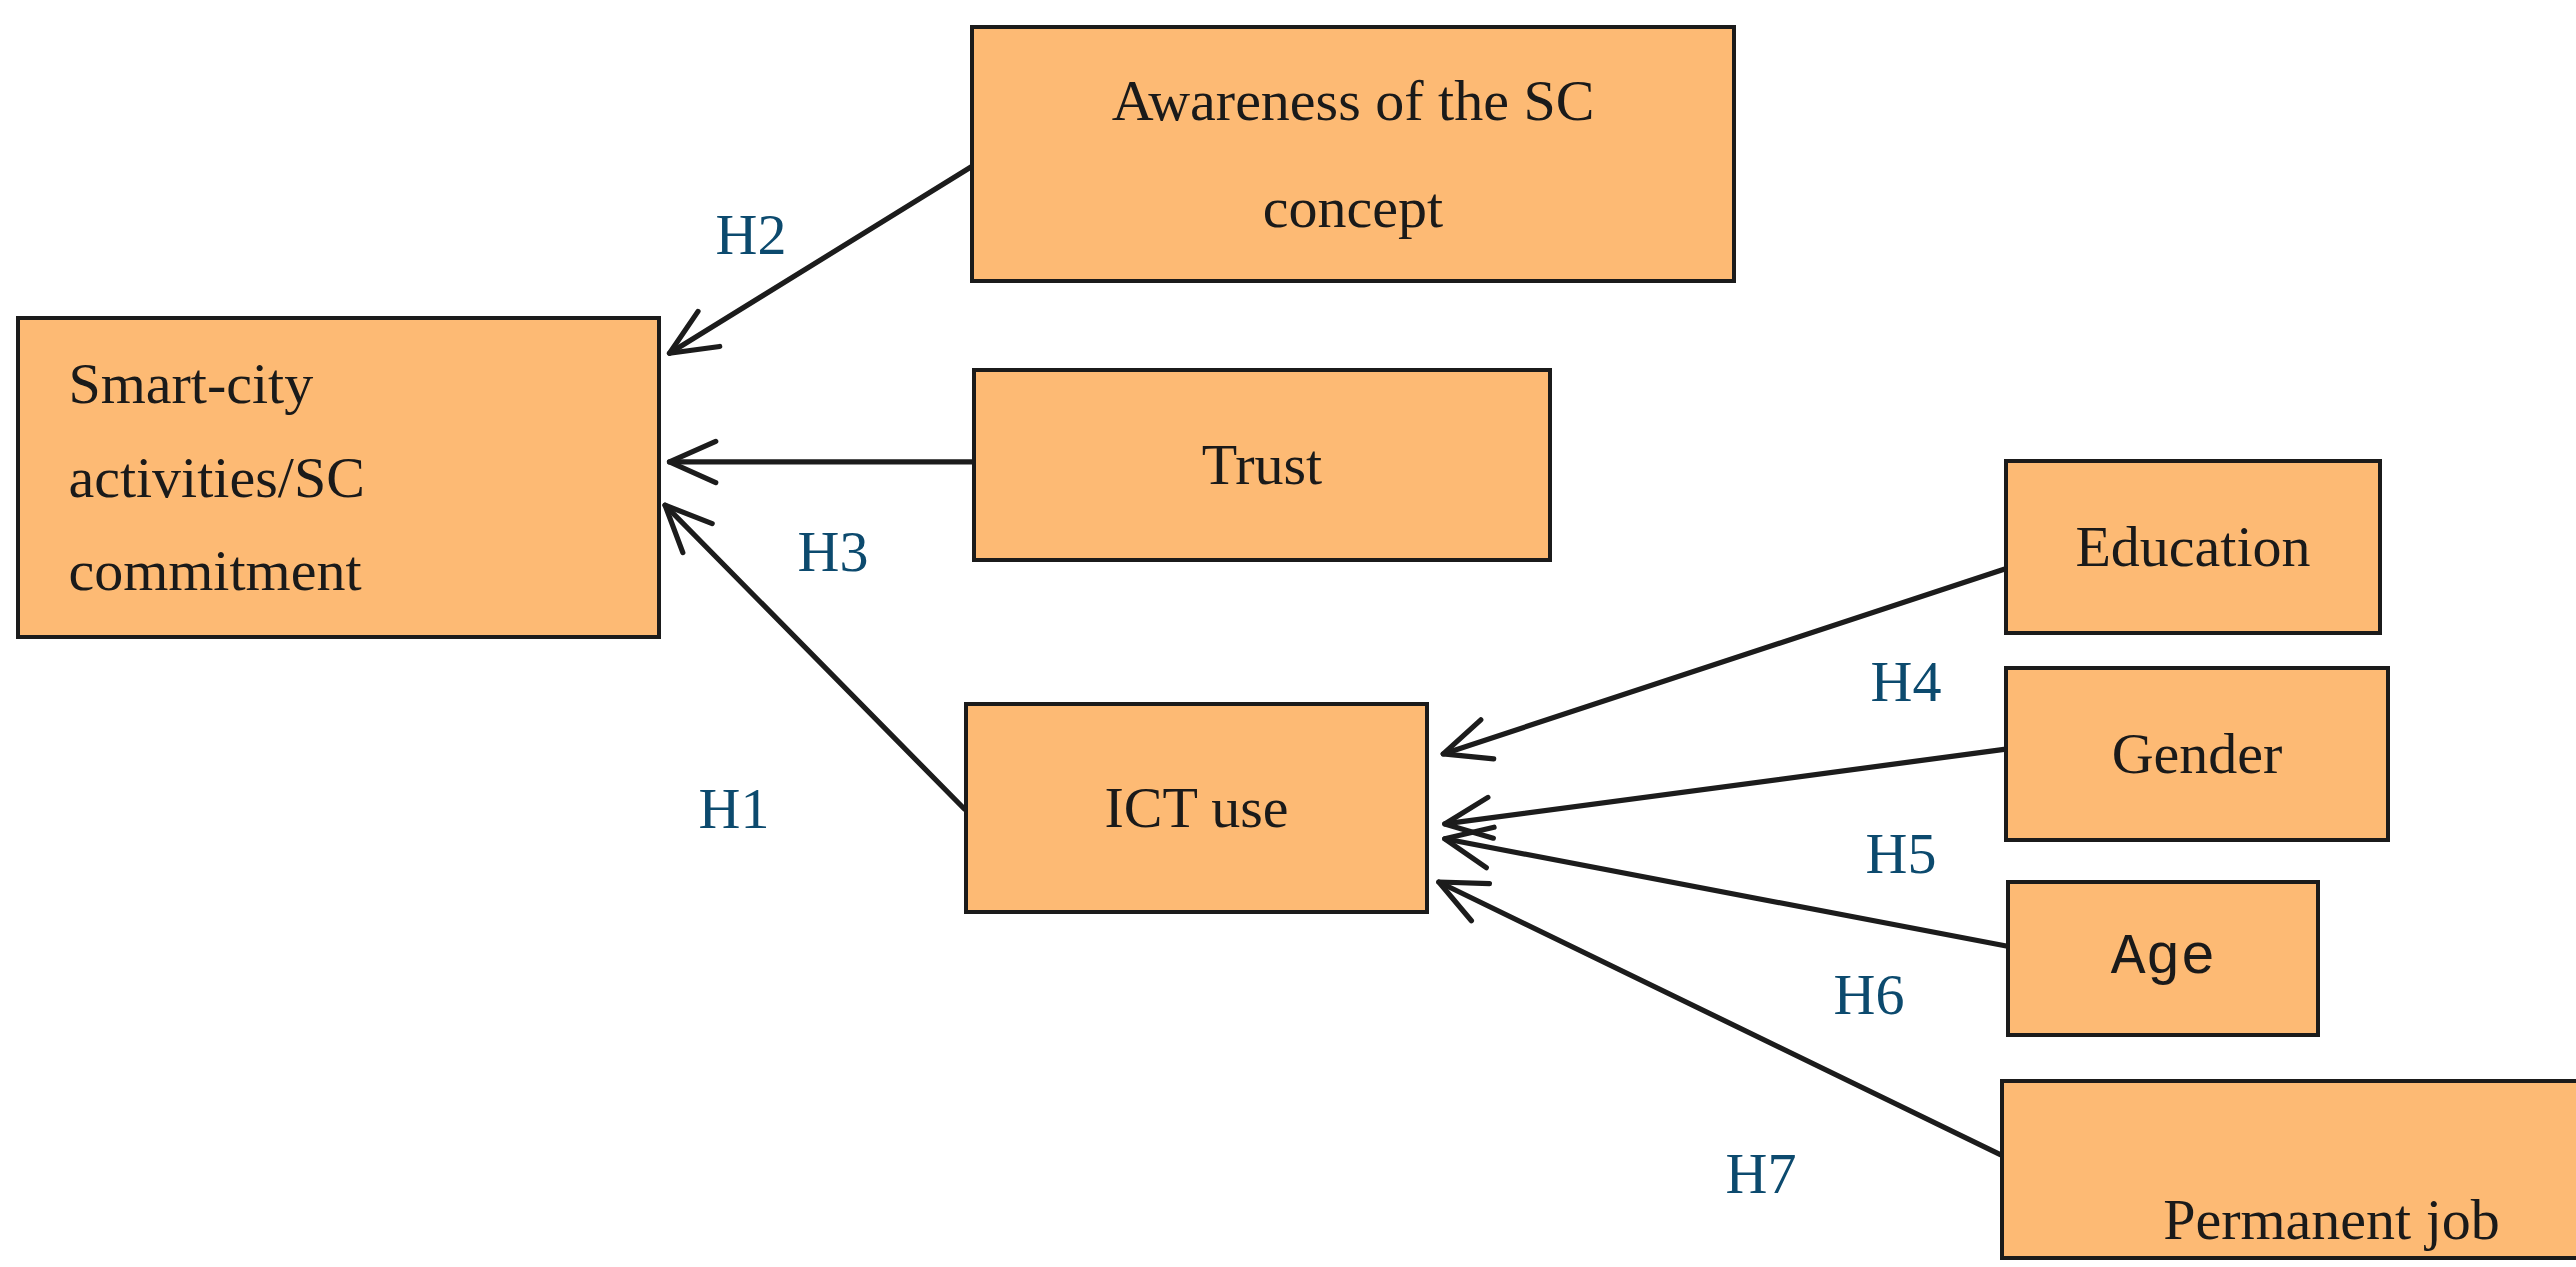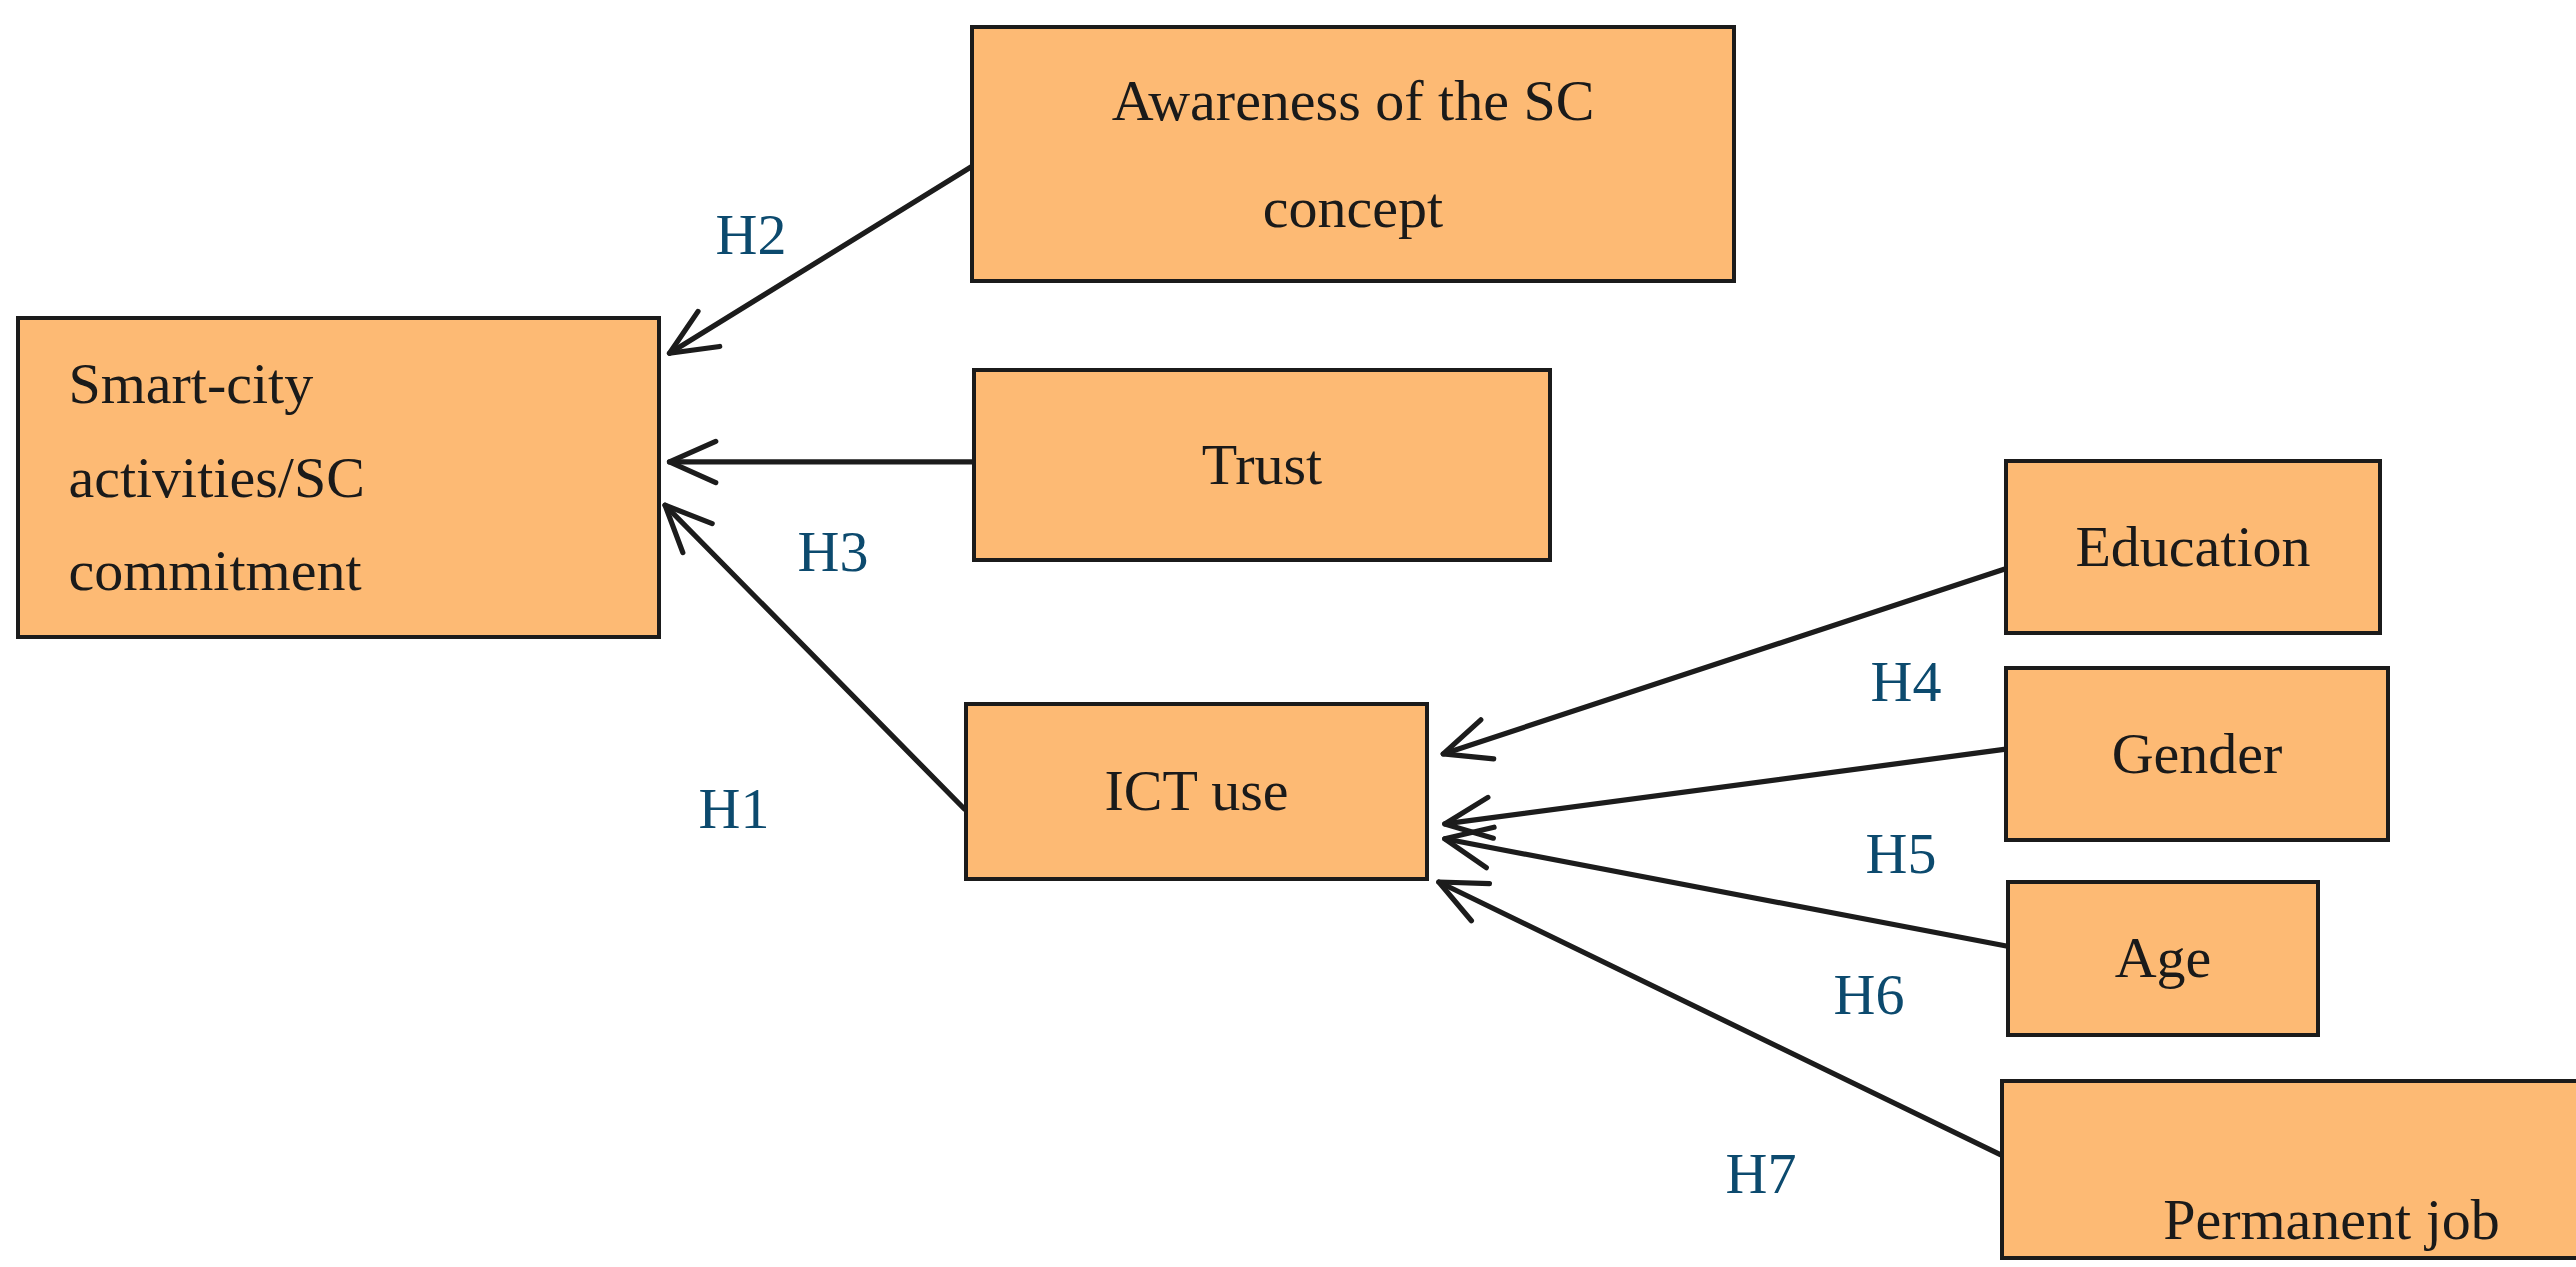--- a/index.html
+++ b/index.html
@@ -19,24 +19,24 @@
     box-sizing:border-box;
     font-size:58px;
     line-height:1.25;
     text-align:center;
   }
   .node .lbl{white-space:pre-line;}
   
   .node-smart-city{left:16.4px;top:316px;width:645px;height:323px;justify-content:flex-start;text-align:left;padding-left:48px;line-height:1.62;}
   .node-awareness{left:970px;top:25px;width:766px;height:258px;line-height:1.85;}
   .node-trust{left:972px;top:368px;width:580px;height:194px;}
-  .node-ict{left:964px;top:702px;width:465px;height:179px;}
+  .node-ict{left:964px;top:702px;width:465px;height:212px;}
   .node-education{left:2004px;top:459px;width:378px;height:176px;}
   .node-gender{left:2004px;top:666px;width:386px;height:176px;}
-  .node-age{left:2006px;top:880px;width:314px;height:157px;}
+  .node-age{left:2006px;top:880px;width:314px;height:157px;font-family:Liberation Mono, monospace;}
   .node-permanent-job{left:2000px;top:1079px;width:663px;height:181px;align-items:flex-end;}
 
   #edges{position:absolute;left:0;top:0;width:2576px;height:1268px;}
   #edges line, #edges polyline{
     stroke:#1c1c1c;stroke-width:7;fill:none;stroke-linecap:round;stroke-linejoin:round;
   }
   .edge-label{
     position:absolute;
     transform:translate(-50%,-50%);
     font-size:58px;

